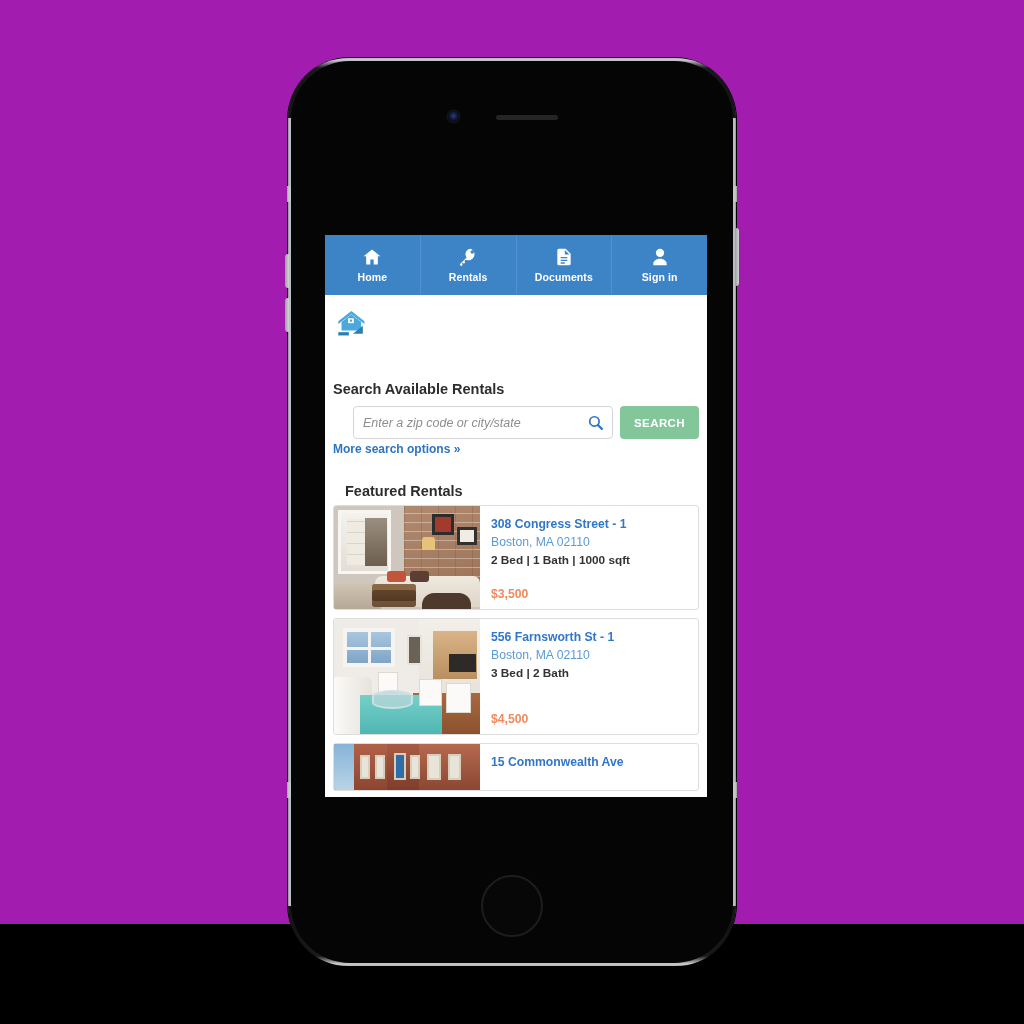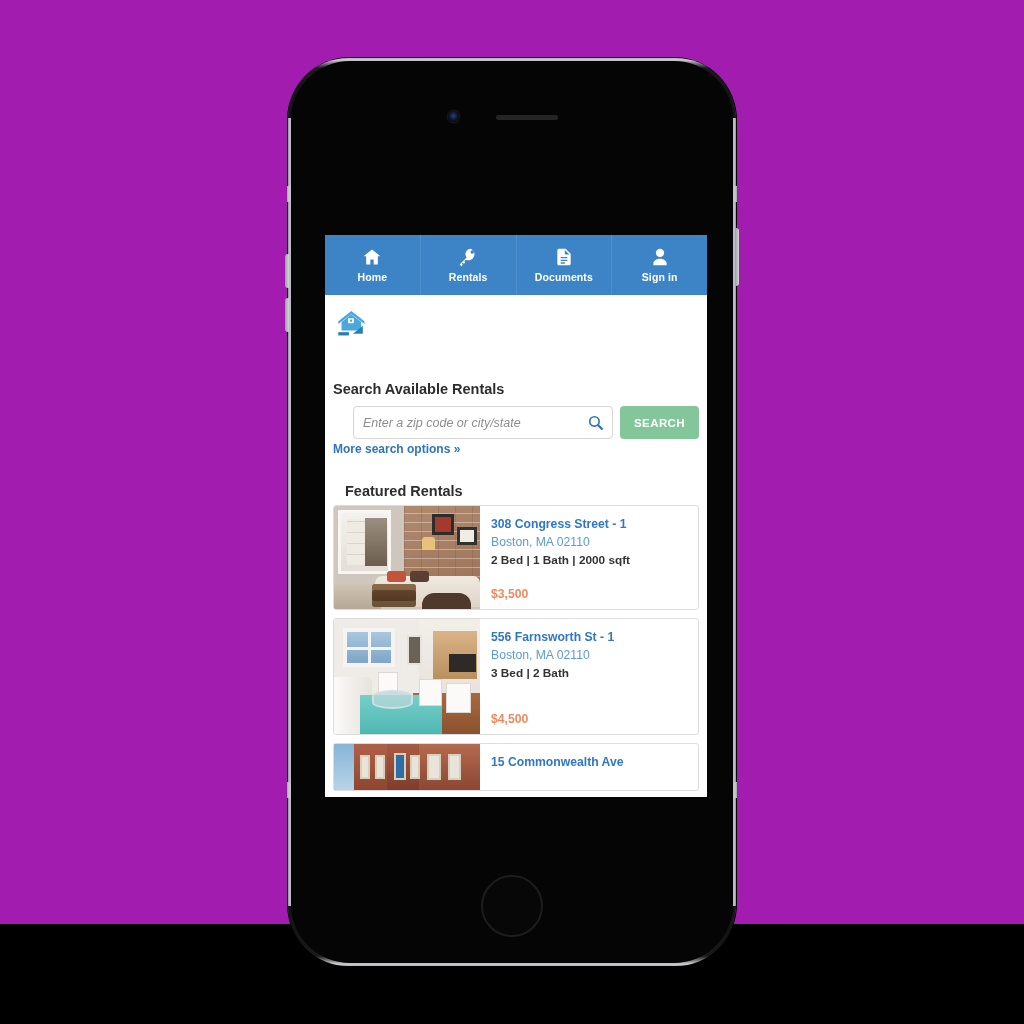--- a/index.html
+++ b/index.html
@@ -353,21 +353,21 @@
                 <div class="sofa"></div>
                 <div class="cush a"></div>
                 <div class="cush b"></div>
                 <div class="trunk"></div>
                 <div class="ottoman"></div>
               </div>
             </div>
             <div class="card-info">
               <div class="addr">308 Congress Street - 1</div>
               <div class="city">Boston, MA 02110</div>
-              <div class="beds">2 Bed | 1 Bath | 2000 sqft</div>
+              <div class="beds">2 Bed | 1 Bath | 1000 sqft</div>
               <div class="price">$3,500</div>
             </div>
           </div>
 
           
           <div class="card h2">
             <div class="card-photo">
               <div class="ph2">
                 <div class="wallR"></div>
                 <div class="floor2"></div>

